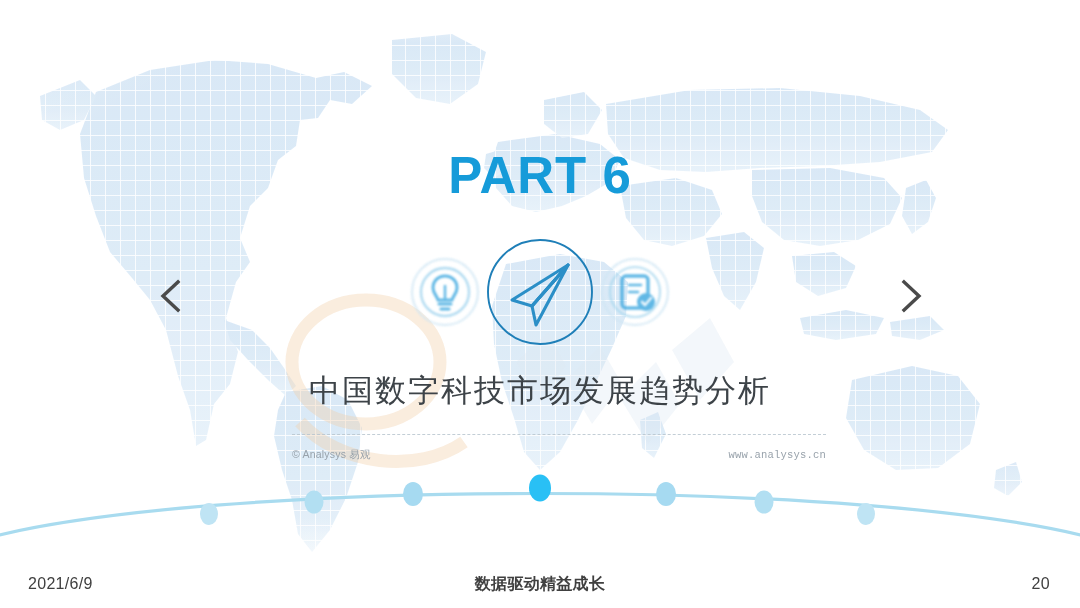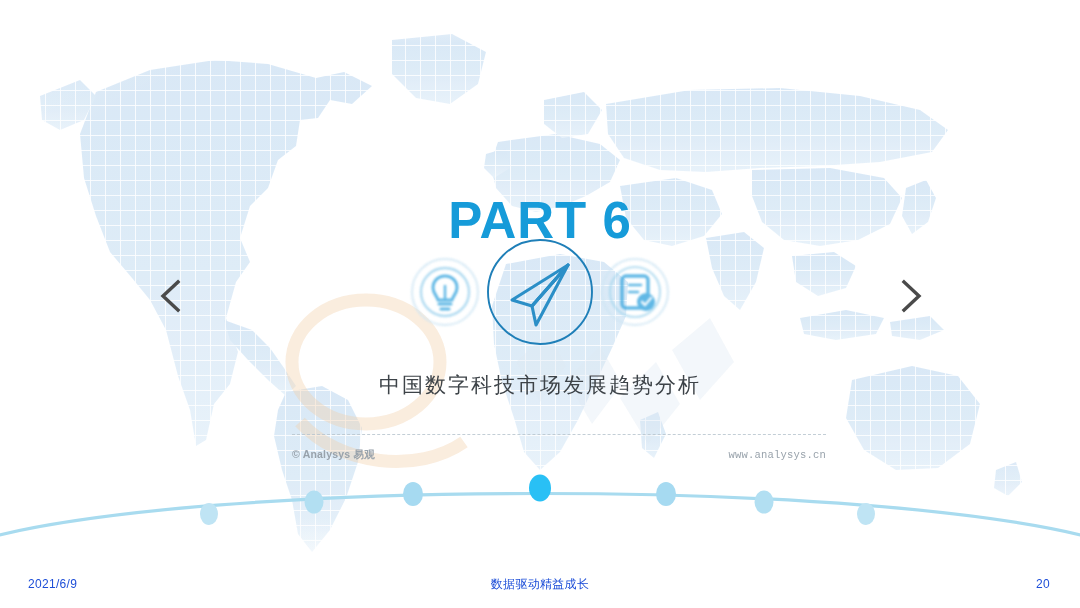--- a/index.html
+++ b/index.html
@@ -75,21 +75,20 @@
   .part-title{
     position:absolute;
     left:0; right:0; top:150px;
     text-align:center;
     font-size:51px;
     font-weight:bold;
     letter-spacing:1px;
     color:#169bd9;
     line-height:1;
     font-family:"Liberation Sans","DejaVu Sans",sans-serif;
-    margin-top:45px;
   }
 
   
   .icon-cluster{
     position:absolute;
     left:50%; top:237px;
     transform:translateX(-50%);
     width:260px; height:110px;
   }
   .icon-side{
@@ -109,21 +108,21 @@
     transform:translateX(-50%);
     width:110px; height:110px;
   }
   .icon-main svg{ width:100%; height:100%; display:block; }
 
   
   .slide-subtitle{
     position:absolute;
     left:0; right:0; top:372px;
     text-align:center;
-    font-size:21px;
+    font-size:31px;
     color:#3d4348;
     letter-spacing:2px;
     line-height:1.2;
     font-family:"Liberation Sans","DejaVu Sans",sans-serif;
   }
 
   
   .credit-block{
     position:absolute;
     left:292px; top:434px;
@@ -137,45 +136,45 @@
   }
   .credit-row{
     display:flex;
     justify-content:space-between;
     align-items:center;
     margin-top:13px;
     font-size:10.5px;
     color:#98a2ab;
     letter-spacing:.2px;
   }
-  .credit-left{ white-space:nowrap;font-weight:bold; }
+  .credit-left{ white-space:nowrap; }
   .credit-right{ white-space:nowrap;font-family:Liberation Mono, monospace; }
 
   
   .arc-deco{
     position:absolute;
     left:0; top:462px;
     width:1080px; height:90px;
     pointer-events:none;
   }
   .arc-deco svg{ width:100%; height:100%; display:block; }
 
   
   .footer{
     position:absolute;
     left:0; right:0; bottom:0;
     height:48px;
     display:flex;
     align-items:center;
-    font-size:12px;
-    color:#1d4ed8;
+    font-size:16px;
+    color:#404040;
     letter-spacing:.3px;
   }
   .footer-date{ position:absolute; left:28px; }
-  .footer-center{ position:absolute; left:0; right:0; text-align:center; }
+  .footer-center{ position:absolute; left:0; right:0; text-align:center;font-weight:bold; }
   .footer-page{ position:absolute; right:30px; }
 </style>
 </head>
 <body>
 
 <div id="slide">
 
   <div class="bg-layer bg-map">
     <svg viewBox="0 0 1080 608" preserveAspectRatio="none" xmlns="http://www.w3.org/2000/svg">
       <defs>

